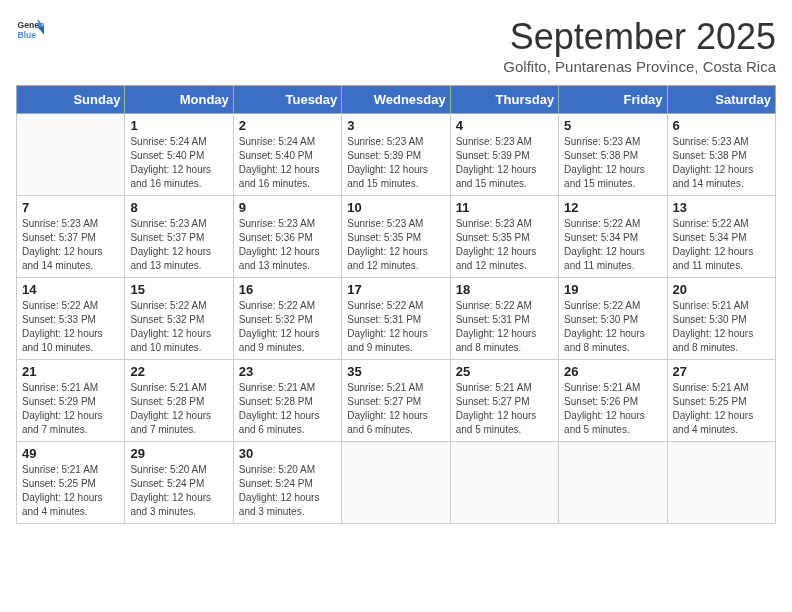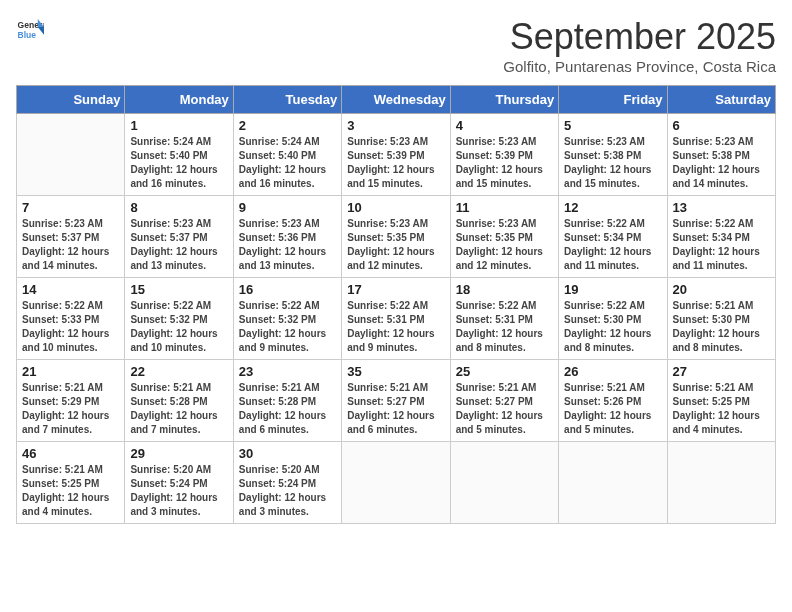--- a/index.html
+++ b/index.html
@@ -64,21 +64,20 @@
       font-size: 13px;
       font-weight: bold;
       color: #222;
       display: block;
       margin-bottom: 2px;
     }
     .day-info {
       font-size: 10px;
       color: #444;
       line-height: 1.4;
-      font-weight: bold;
     }
     .empty-cell {
       background: #fafafa;
     }
     .last-row td {
       border-bottom: 1px solid #ccc;
     }
   </style>
 </head>
 <body>
@@ -304,21 +303,21 @@
         <td>
           <span class="day-number">27</span>
           <div class="day-info" style="white-space: pre-line;">Sunrise: 5:21 AM
 Sunset: 5:25 PM
 Daylight: 12 hours
 and 4 minutes.</div>
         </td>
       </tr>
       <tr class="last-row">
         <td>
-          <span class="day-number">46</span>
+          <span class="day-number">49</span>
           <div class="day-info" style="white-space: pre-line;">Sunrise: 5:21 AM
 Sunset: 5:25 PM
 Daylight: 12 hours
 and 4 minutes.</div>
         </td>
         <td>
           <span class="day-number">29</span>
           <div class="day-info" style="white-space: pre-line;">Sunrise: 5:20 AM
 Sunset: 5:24 PM
 Daylight: 12 hours

